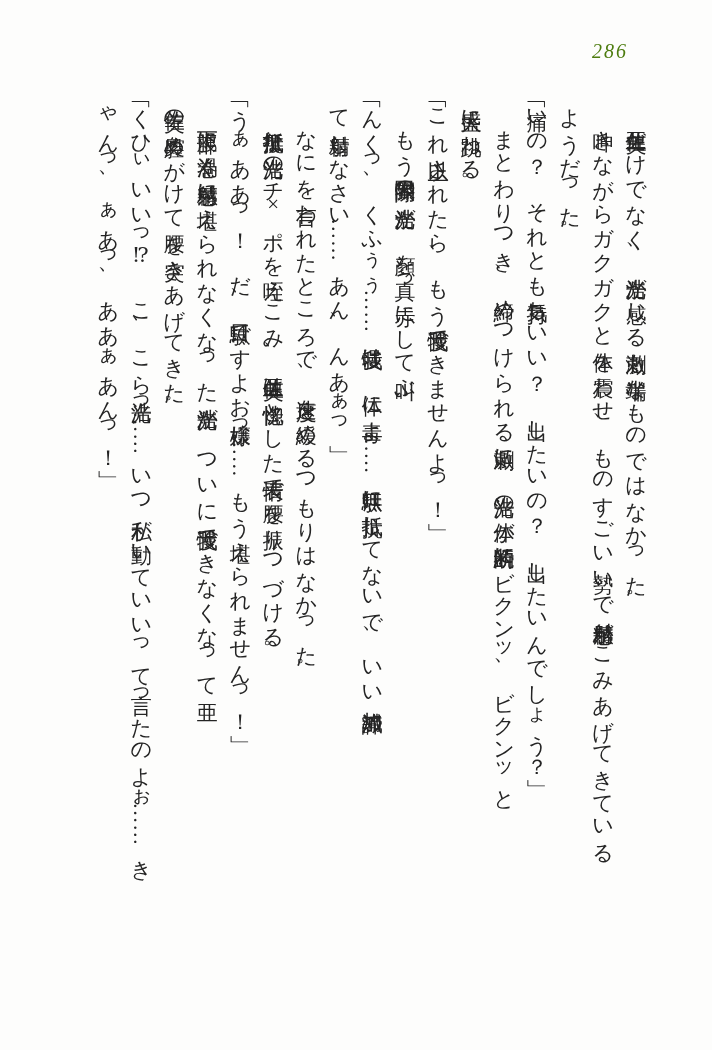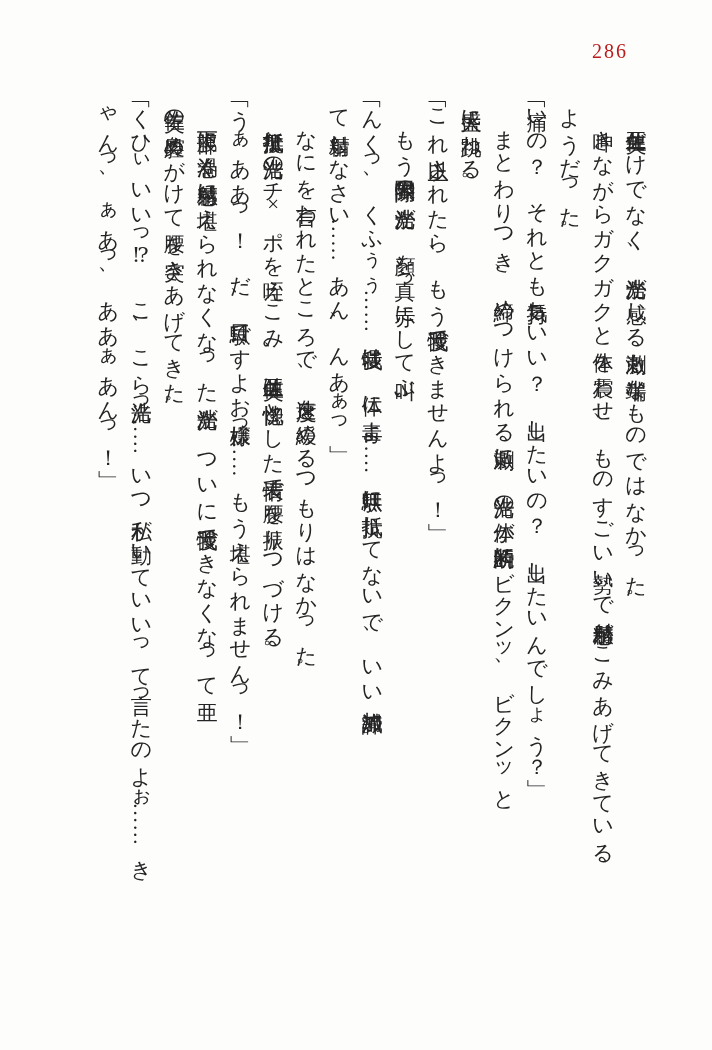--- a/index.html
+++ b/index.html
@@ -15,23 +15,24 @@
   }
   .page {
     position: absolute;
     inset: 0;
   }
   .page-number {
     position: absolute;
     top: 40px;
     left: 592px;
     font-family: "Liberation Serif", "DejaVu Serif", serif;
+    font-style: italic;
     font-size: 20px;
     letter-spacing: 2px;
-    color: #b91c1c;
+    color: #4d7c0f;
   }
   .body-text {
     position: absolute;
     top: 94px;
     right: 60px;
     height: 858px;
     writing-mode: vertical-rl;
     text-orientation: mixed;
     font-family: "Liberation Serif", "DejaVu Serif", serif;
     font-size: 21px;

